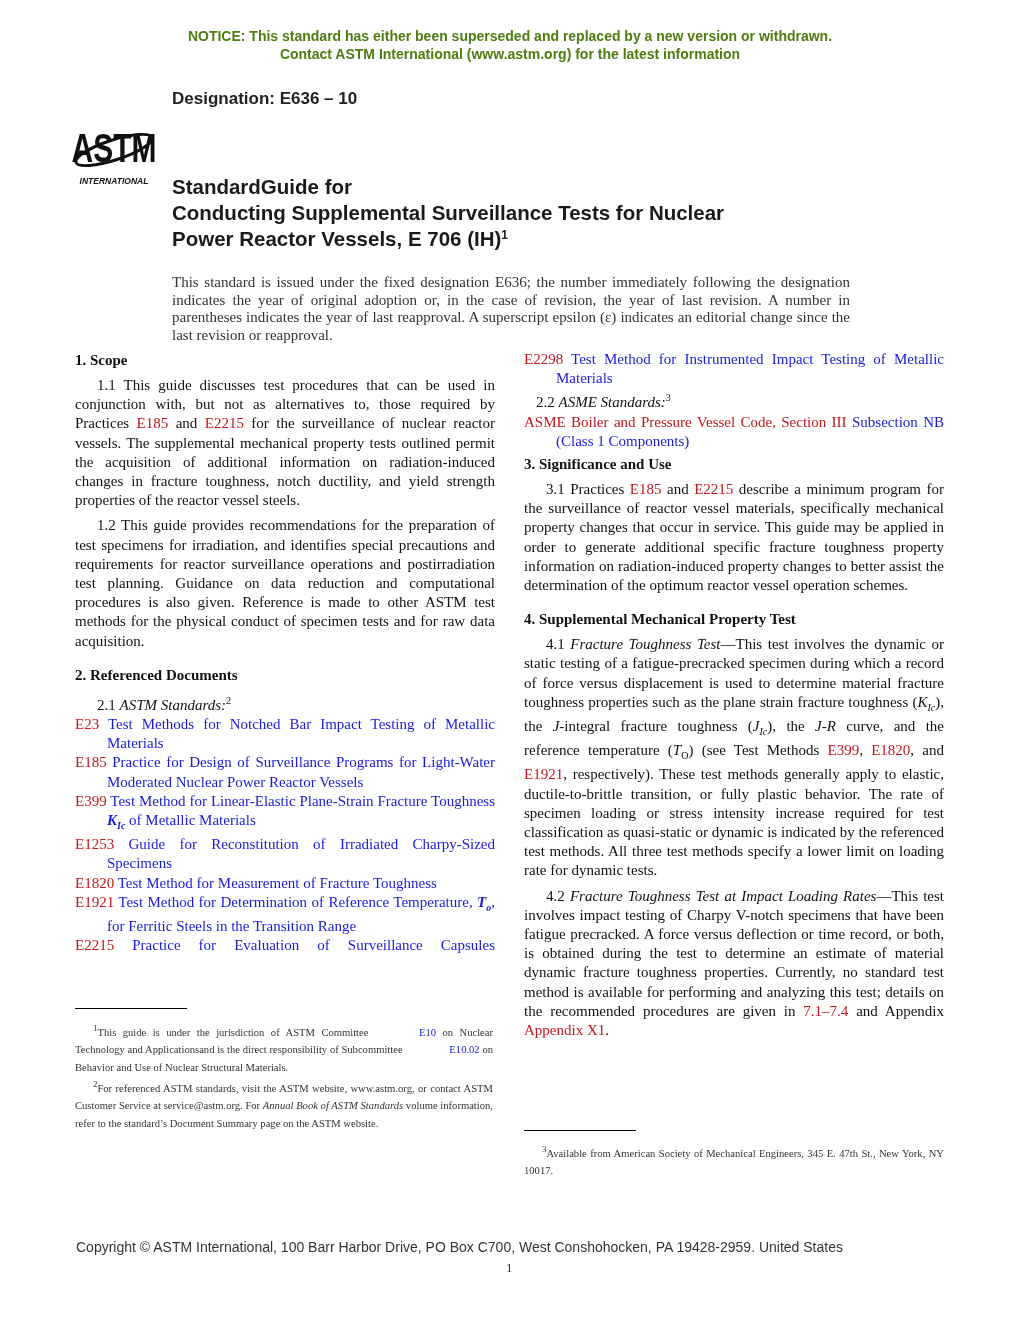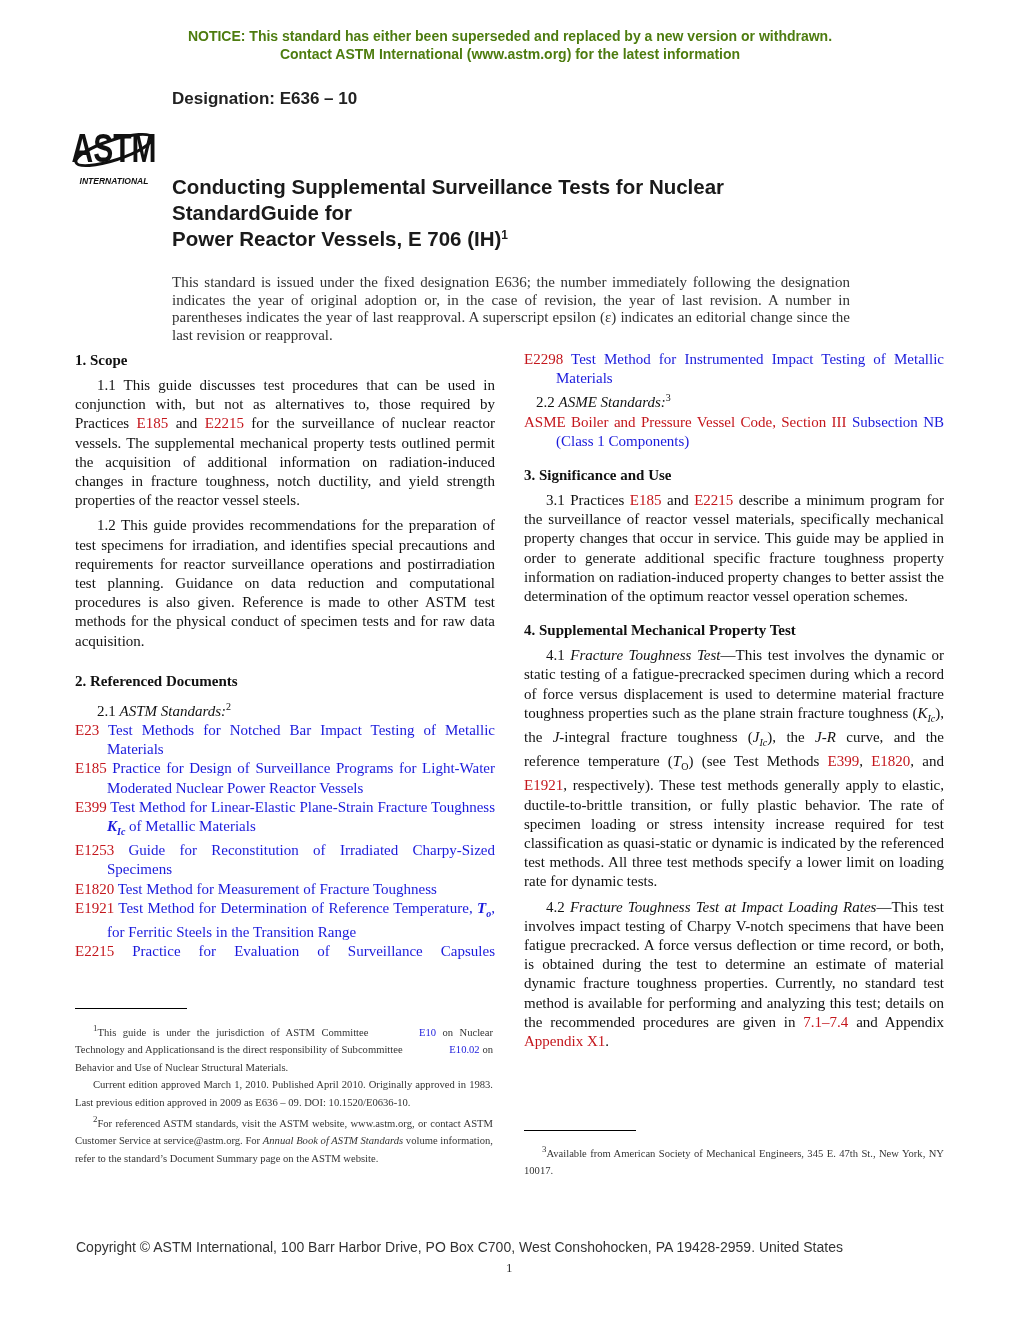--- a/index.html
+++ b/index.html
@@ -50,57 +50,56 @@
   <svg width="92" height="68" viewBox="0 0 92 68">
     <ellipse cx="46" cy="30" rx="40" ry="10" fill="none" stroke="#111" stroke-width="3" transform="rotate(-18 46 30)"></ellipse>
     <text x="46" y="42" text-anchor="middle" font-family="Liberation Sans, sans-serif" font-weight="bold" font-size="30" fill="#111" transform="scale(1,1.35) translate(0,-11)">ASTM</text>
     <text x="46" y="64" text-anchor="middle" font-family="Liberation Sans, sans-serif" font-weight="bold" font-style="italic" font-size="8.5" fill="#111">INTERNATIONAL</text>
   </svg>
 </div>
 
 <div class="abs designation sans">Designation: E636 – 10</div>
 
 <div class="abs title sans">
+  <div>StandardGuide for</div>
   <div>Conducting Supplemental Surveillance Tests for Nuclear</div>
-  <div>StandardGuide for</div>
   <div><span>Power Reactor Vessels, E 706 (IH)</span><sup>1</sup></div>
 </div>
 
 <div class="abs preamble serif">This standard is issued under the fixed designation E636; the number immediately following the designation indicates the year of original adoption or, in the case of revision, the year of last revision. A number in parentheses indicates the year of last reapproval. A superscript epsilon (ε) indicates an editorial change since the last revision or reapproval.</div>
 
 <div class="abs col col-left serif">
   <h2>1.  Scope</h2>
   <p class="para"><span>1.1  This guide discusses test procedures that can be used in conjunction with, but not as alternatives to, those required by Practices </span><span class="red">E185</span><span> and </span><span class="red">E2215</span><span> for the surveillance of nuclear reactor vessels. The supplemental mechanical property tests outlined permit the acquisition of additional information on radiation-induced changes in fracture toughness, notch ductility, and yield strength properties of the reactor vessel steels.</span></p>
   <p class="para">1.2  This guide provides recommendations for the preparation of test specimens for irradiation, and identifies special precautions and requirements for reactor surveillance operations and postirradiation test planning. Guidance on data reduction and computational procedures is also given. Reference is made to other ASTM test methods for the physical conduct of specimen tests and for raw data acquisition.</p>
 
-  <h2 style="margin-top:20px">2.  Referenced Documents</h2>
+  <h2 style="margin-top:14px">2.  Referenced Documents</h2>
   <p class="subhead"><span>2.1 </span><i>ASTM Standards:</i><sup style="font-size:10px">2</sup></p>
 
   <p class="refitem"><span class="red">E23</span> <span class="blue">Test Methods for Notched Bar Impact Testing of Metallic Materials</span></p>
   <p class="refitem"><span class="red">E185</span> <span class="blue">Practice for Design of Surveillance Programs for Light-Water Moderated Nuclear Power Reactor Vessels</span></p>
   <p class="refitem"><span class="red">E399</span> <span class="blue"><span>Test Method for Linear-Elastic Plane-Strain Fracture Toughness </span><b><i>K</i><sub style="font-size:10px"><i>Ic</i></sub></b><span> of Metallic Materials</span></span></p>
   <p class="refitem"><span class="red">E1253</span> <span class="blue">Guide for Reconstitution of Irradiated Charpy-Sized Specimens</span></p>
   <p class="refitem"><span class="red">E1820</span> <span class="blue">Test Method for Measurement of Fracture Toughness</span></p>
   <p class="refitem"><span class="red">E1921</span> <span class="blue"><span>Test Method for Determination of Reference Temperature, </span><b><i>T</i><sub style="font-size:10px"><i>o</i></sub></b><span>, for Ferritic Steels in the Transition Range</span></span></p>
   <p class="refitem" style="text-align-last: justify;"><span class="red">E2215</span> <span class="blue">Practice for Evaluation of Surveillance Capsules</span></p>
 </div>
 
 <div class="abs fn-rule" style="left:75px; top:1008px;"></div>
 <div class="abs footnotes serif" style="left:75px; top:1020px; width:418px;">
   <p><sup>1</sup><span>This guide is under the jurisdiction of ASTM Committee </span><span class="fn-blue">E10</span><span> on Nuclear Technology and Applicationsand is the direct responsibility of Subcommittee </span><span class="fn-blue">E10.02</span><span> on Behavior and Use of Nuclear Structural Materials.</span></p>
-  <p>Current edition approved March 1, 2010. Published April 2010. Originally approved in 1983. Last previous edition approved in 2009 as E636 – 09. DOI: 10.1520/E0636-10.</p>
   <p><sup>2</sup><span>For referenced ASTM standards, visit the ASTM website, www.astm.org, or contact ASTM Customer Service at service@astm.org. For </span><i>Annual Book of ASTM Standards</i><span> volume information, refer to the standard’s Document Summary page on the ASTM website.</span></p>
 </div>
 
 <div class="abs col col-right serif">
   <p class="refitem"><span class="red">E2298</span> <span class="blue">Test Method for Instrumented Impact Testing of Metallic Materials</span></p>
   <p class="subhead" style="padding-left:12px"><span>2.2 </span><i>ASME Standards:</i><sup style="font-size:10px">3</sup></p>
   <p class="refitem"><span class="red">ASME Boiler and Pressure Vessel Code, Section III</span> <span class="blue">Subsection NB (Class 1 Components)</span></p>
 
-  <h2 style="margin-top:14px">3.  Significance and Use</h2>
+  <h2 style="margin-top:3px">3.  Significance and Use</h2>
   <p class="para"><span>3.1  Practices </span><span class="red">E185</span><span> and </span><span class="red">E2215</span><span> describe a minimum program for the surveillance of reactor vessel materials, specifically mechanical property changes that occur in service. This guide may be applied in order to generate additional specific fracture toughness property information on radiation-induced property changes to better assist the determination of the optimum reactor vessel operation schemes.</span></p>
 
   <h2 style="margin-top:14px">4.  Supplemental Mechanical Property Test</h2>
   <p class="para"><span>4.1 </span><i>Fracture Toughness Test</i><span>—This test involves the dynamic or static testing of a fatigue-precracked specimen during which a record of force versus displacement is used to determine material fracture toughness properties such as the plane strain fracture toughness (</span><i>K</i><sub style="font-size:10px"><i>Ic</i></sub><span>), the </span><i>J</i><span>-integral fracture toughness (</span><i>J</i><sub style="font-size:10px"><i>Ic</i></sub><span>), the </span><i>J-R</i><span> curve, and the reference temperature (</span><i>T</i><sub style="font-size:10px">O</sub><span>) (see Test Methods </span><span class="red">E399</span><span>, </span><span class="red">E1820</span><span>, and </span><span class="red">E1921</span><span>, respectively). These test methods generally apply to elastic, ductile-to-brittle transition, or fully plastic behavior. The rate of specimen loading or stress intensity increase required for test classification as quasi-static or dynamic is indicated by the referenced test methods. All three test methods specify a lower limit on loading rate for dynamic tests.</span></p>
   <p class="para"><span>4.2 </span><i>Fracture Toughness Test at Impact Loading Rates</i><span>—This test involves impact testing of Charpy V-notch specimens that have been fatigue precracked. A force versus deflection or time record, or both, is obtained during the test to determine an estimate of material dynamic fracture toughness properties. Currently, no standard test method is available for performing and analyzing this test; details on the recommended procedures are given in </span><span class="red">7.1–7.4</span><span> and Appendix </span><span class="red">Appendix X1</span><span>.</span></p>
 </div>
 
 <div class="abs fn-rule" style="left:524px; top:1130px;"></div>
 <div class="abs footnotes serif" style="left:524px; top:1141px; width:420px;">
   <p><sup>3</sup><span>Available from American Society of Mechanical Engineers, 345 E. 47th St., New York, NY 10017.</span></p>

